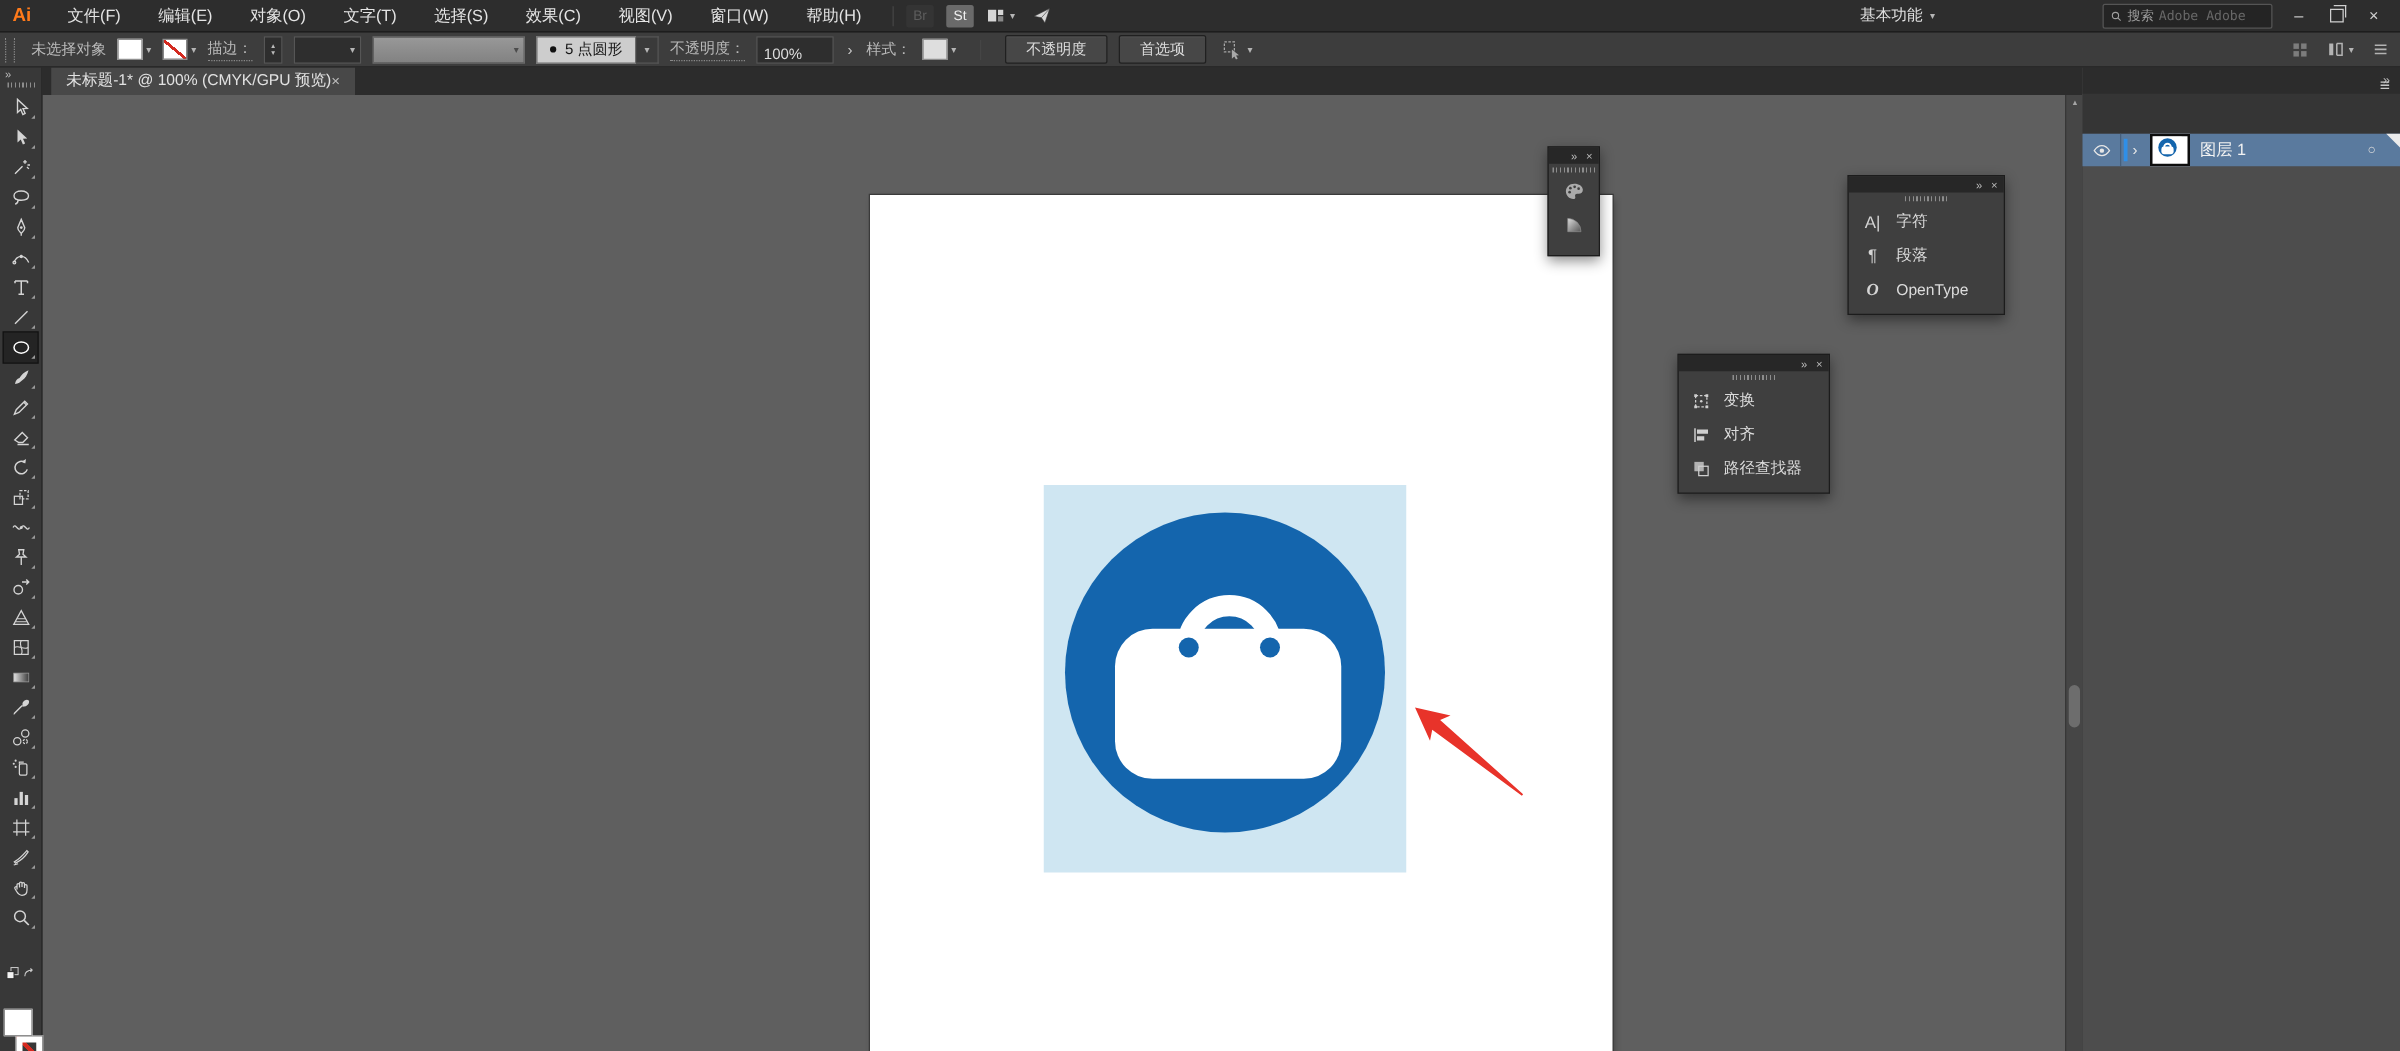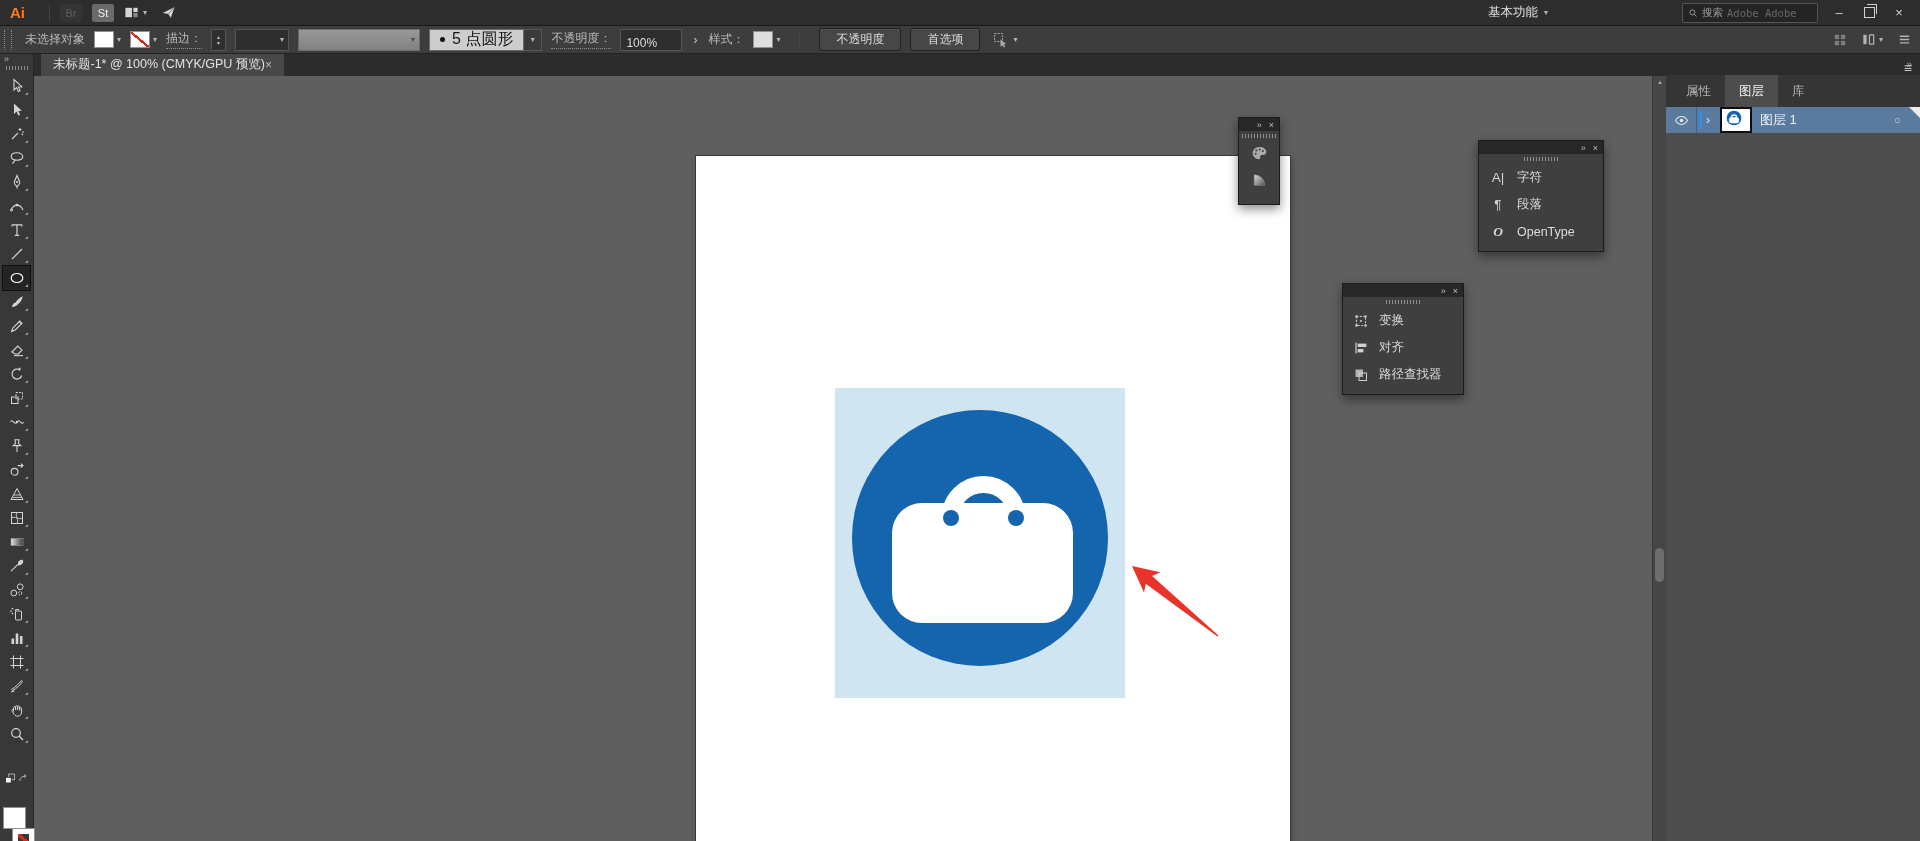--- a/index.html
+++ b/index.html
@@ -44,21 +44,21 @@
   .sw.slash{background:linear-gradient(to top right,#fff 44%,#d42a20 44%,#d42a20 54%,#fff 54%)}
   .sw.style{background:#dedede}
   .stepper{width:13px;height:20px;background:#2e2e2e;border:1px solid #565656;display:flex;flex-direction:column;
            align-items:center;justify-content:center;color:#bbb;font-size:6px;line-height:6px}
   .combo{height:20px;background:#2e2e2e;border:1px solid #565656;display:flex;align-items:center;
          justify-content:space-between;padding:0 4px;color:#ddd}
   .combo.strokeval{width:44px}
   .combo.wide{width:112px;background:linear-gradient(#989898,#828282);border-color:#6a6a6a}
   .brushbox{display:flex;align-items:center}
   .brush-preview{height:20px;background:#cdcdcd;color:#161616;display:flex;align-items:center;gap:7px;
-                 padding:0 10px;border:1px solid #6a6a6a;font-size:16px;white-space:nowrap}
+                 padding:0 10px;border:1px solid #6a6a6a;font-size:12px;white-space:nowrap}
   .brush-preview .dot{width:5px;height:5px;border-radius:50%;background:#111}
   .chevcell{width:17px;height:20px;background:#3a3a3a;border:1px solid #565656;border-left:none;
             display:flex;align-items:center;justify-content:center}
   .opfield{width:50px;height:20px;background:#2e2e2e;border:1px solid #565656;display:flex;align-items:flex-end;
            padding:0 5px;color:#ddd}
   .morebtn{color:#c9c9c9;font-size:12px;padding:0 2px}
   .cb-btn{height:21px;background:#474747;border:1px solid #202020;border-radius:2px;color:#ddd;
           padding:0 16px;display:flex;align-items:center;white-space:nowrap;box-shadow:0 1px 0 rgba(255,255,255,.05) inset}
   .cb-right{position:absolute;right:12px;top:0;height:27px;display:flex;align-items:center;gap:14px;color:#9f9f9f}
 
@@ -320,20 +320,32 @@
         <rect x="8" y="10" width="12" height="7.5" rx="2.4" fill="#fff"></rect>
         <path d="M10.8 10.5 A3.2 3.2 0 0 1 17.2 10.5" fill="none" stroke="#fff" stroke-width="1.8"></path>
       </symbol>
   </defs>
 </svg>
 
 <div id="app">
 
   <div class="menubar">
     <span class="logo">Ai</span>
+    <div class="menus">
+
+    <span class="menu-item">文件(F)</span>
+        <span class="menu-item">编辑(E)</span>
+        <span class="menu-item">对象(O)</span>
+        <span class="menu-item">文字(T)</span>
+        <span class="menu-item">选择(S)</span>
+        <span class="menu-item">效果(C)</span>
+        <span class="menu-item">视图(V)</span>
+        <span class="menu-item">窗口(W)</span>
+        <span class="menu-item">帮助(H)</span>
+      </div>
     <span class="mb-sep"></span>
     <span class="badge dim">Br</span>
     <span class="badge lit">St</span>
     <span class="mb-icon">
       <svg width="15" height="15" class="ic">
           <use href="#m-workspace"></use>
         </svg>
       <span class="chev">▾</span>
     </span>
     <span class="mb-icon">
@@ -640,34 +652,20 @@
   </div>
 
   <div class="vscroll">
     <span class="up">▴</span>
     <div class="vthumb"></div>
   </div>
 
   <div class="dock">
     <div class="dock-top">
         <span>»</span>
-      </div>
-    <div class="dock-tabs">
-
-        <div class="dtab">
-          <span>属性</span>
-        </div>
-
-        <div class="dtab" data-state="active">
-          <span>图层</span>
-        </div>
-
-        <div class="dtab">
-          <span>库</span>
-        </div>
       </div>
     <span class="dock-menu">≡</span>
     <div class="dock-body">
       <div class="layer-row">
         <span class="lr-eye">
           <svg width="15" height="15">
               <use href="#m-eye"></use>
             </svg>
         </span>
         <span class="lr-div"></span>

